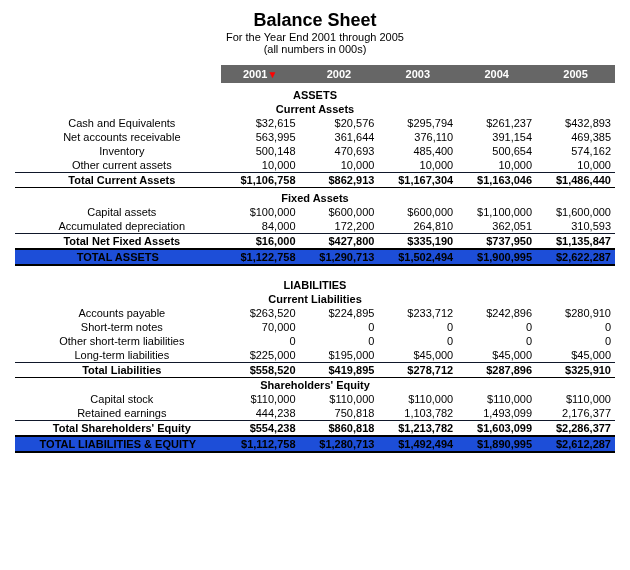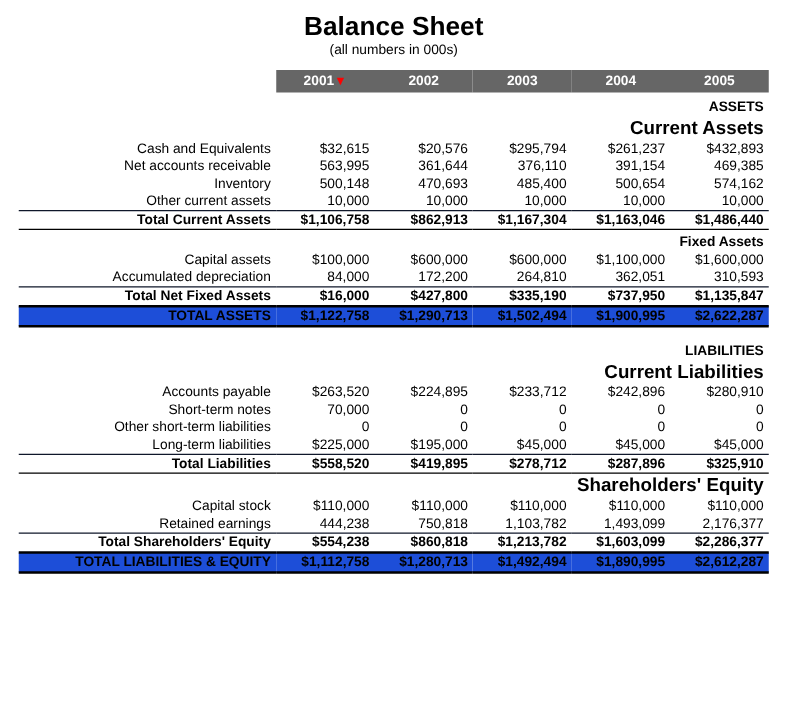--- a/index.html
+++ b/index.html
@@ -9,56 +9,56 @@
       background: #fff;
       width: 630px;
       min-height: 570px;
       padding: 10px 15px;
     }
     .page-header {
       text-align: center;
       margin-bottom: 10px;
     }
     .page-header h1 {
-      font-size: 21px;
+      font-size: 18px;
       font-weight: bold;
     }
     .page-header p {
       font-size: 11px;
     }
     table {
       width: 100%;
       border-collapse: collapse;
     }
     th, td {
       padding: 1px 4px;
       text-align: right;
     }
     td.label-col {
-      text-align: right;
+      text-align: center;
     }
     th {
       background: #666;
       color: #fff;
       font-weight: bold;
       font-size: 11px;
       padding: 3px 4px;
       text-align: center;
     }
     th:first-child {
       background: #fff;
     }
     .section-header td {
       font-weight: bold;
       font-size: 11px;
       padding-top: 6px;
     }
     .subsection-header td {
       font-weight: bold;
-      font-size: 15px;
+      font-size: 11px;
     }
     .total-row td {
       font-weight: bold;
       border-top: 1px solid #0f172a;
       border-bottom: 1px solid #000;
     }
     .grand-total-row td {
       font-weight: bold;
       background: #1d4ed8;
       border-top: 2px solid #000;
@@ -69,20 +69,21 @@
     }
     .spacer-row td {
       padding-top: 4px;
     }
   </style>
 </head>
 <body>
 
 <div class="page-header">
   <h1>Balance Sheet</h1>
+  <p>For the Year End 2001 through 2005</p>
   <p>(all numbers in 000s)</p>
 </div>
 
 <table>
   <thead>
     <tr>
       <th></th>
       <th style="position:relative;">
         <span>2001</span><span style="color:red;font-size:10px;">▼</span>
       </th>

